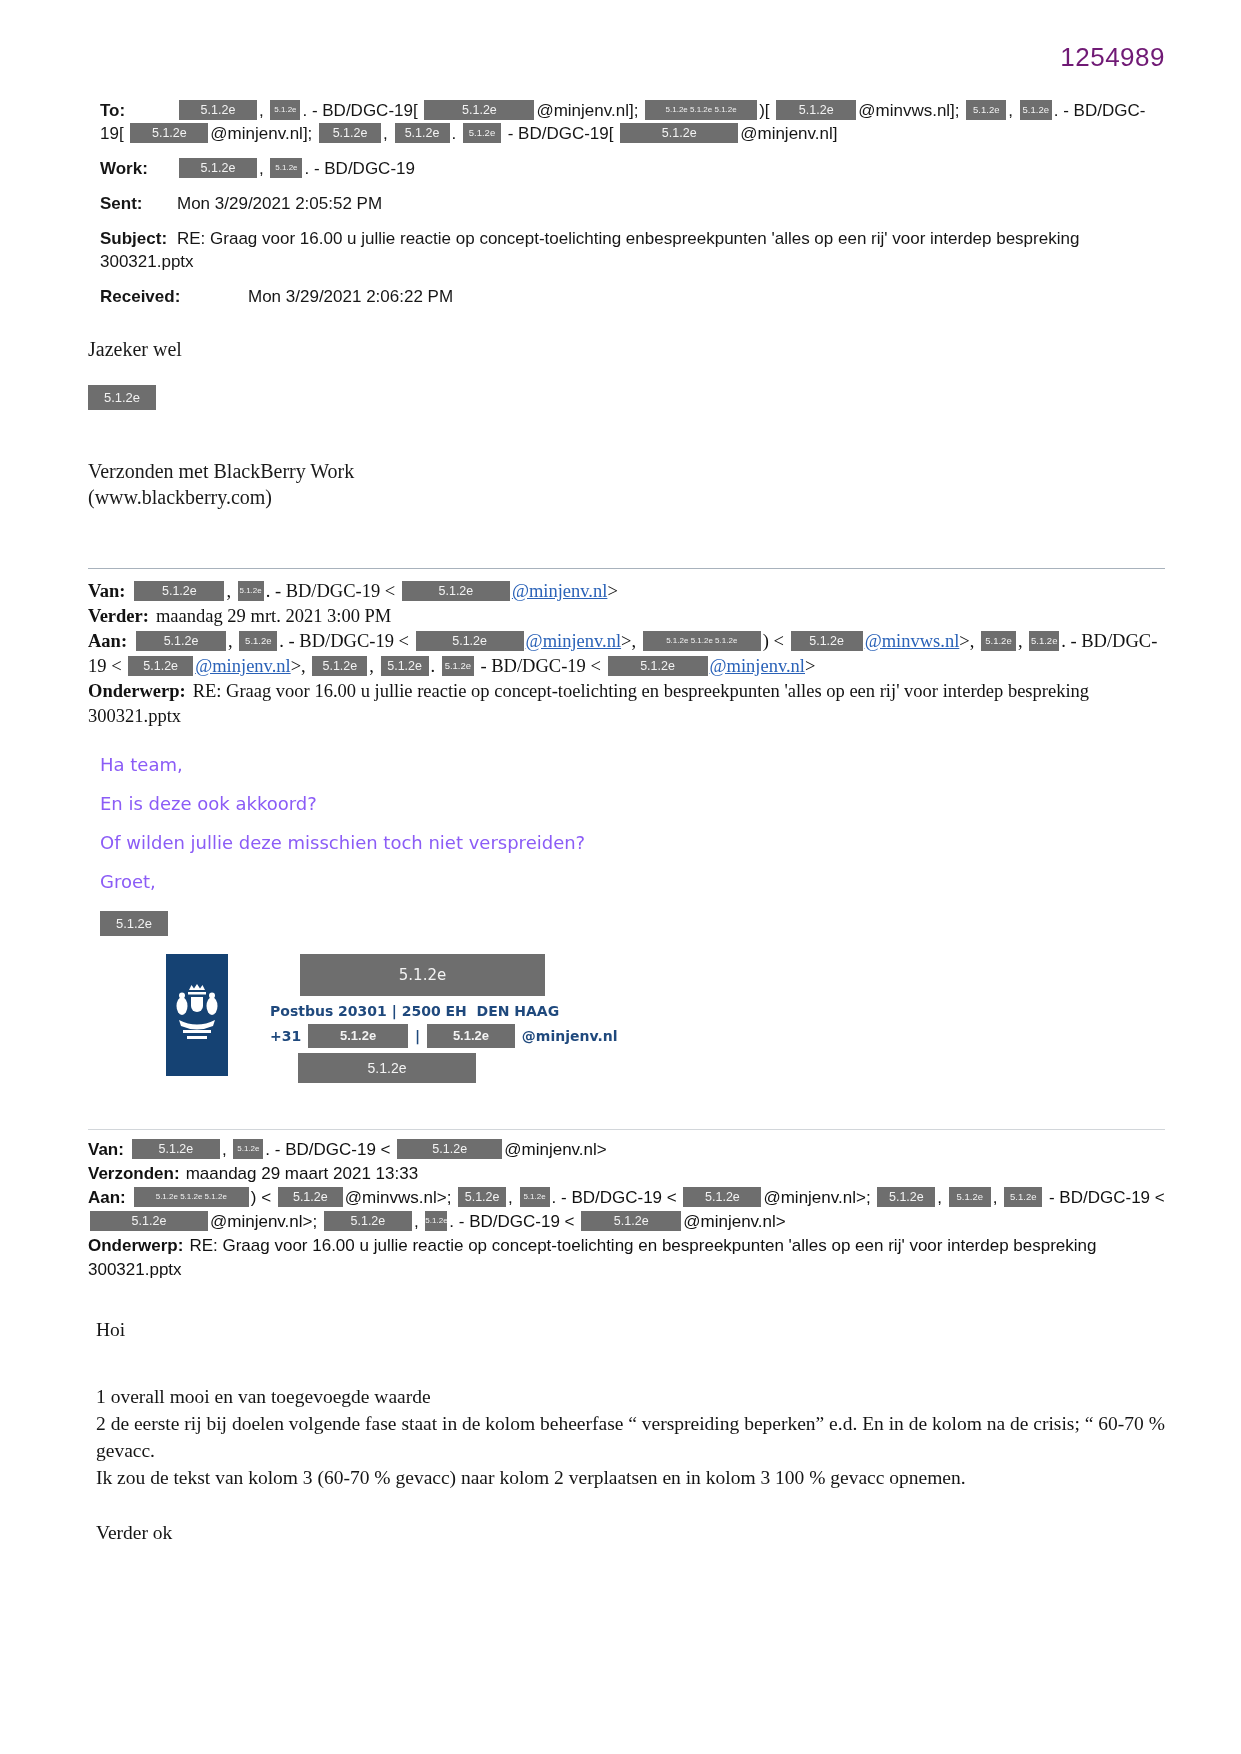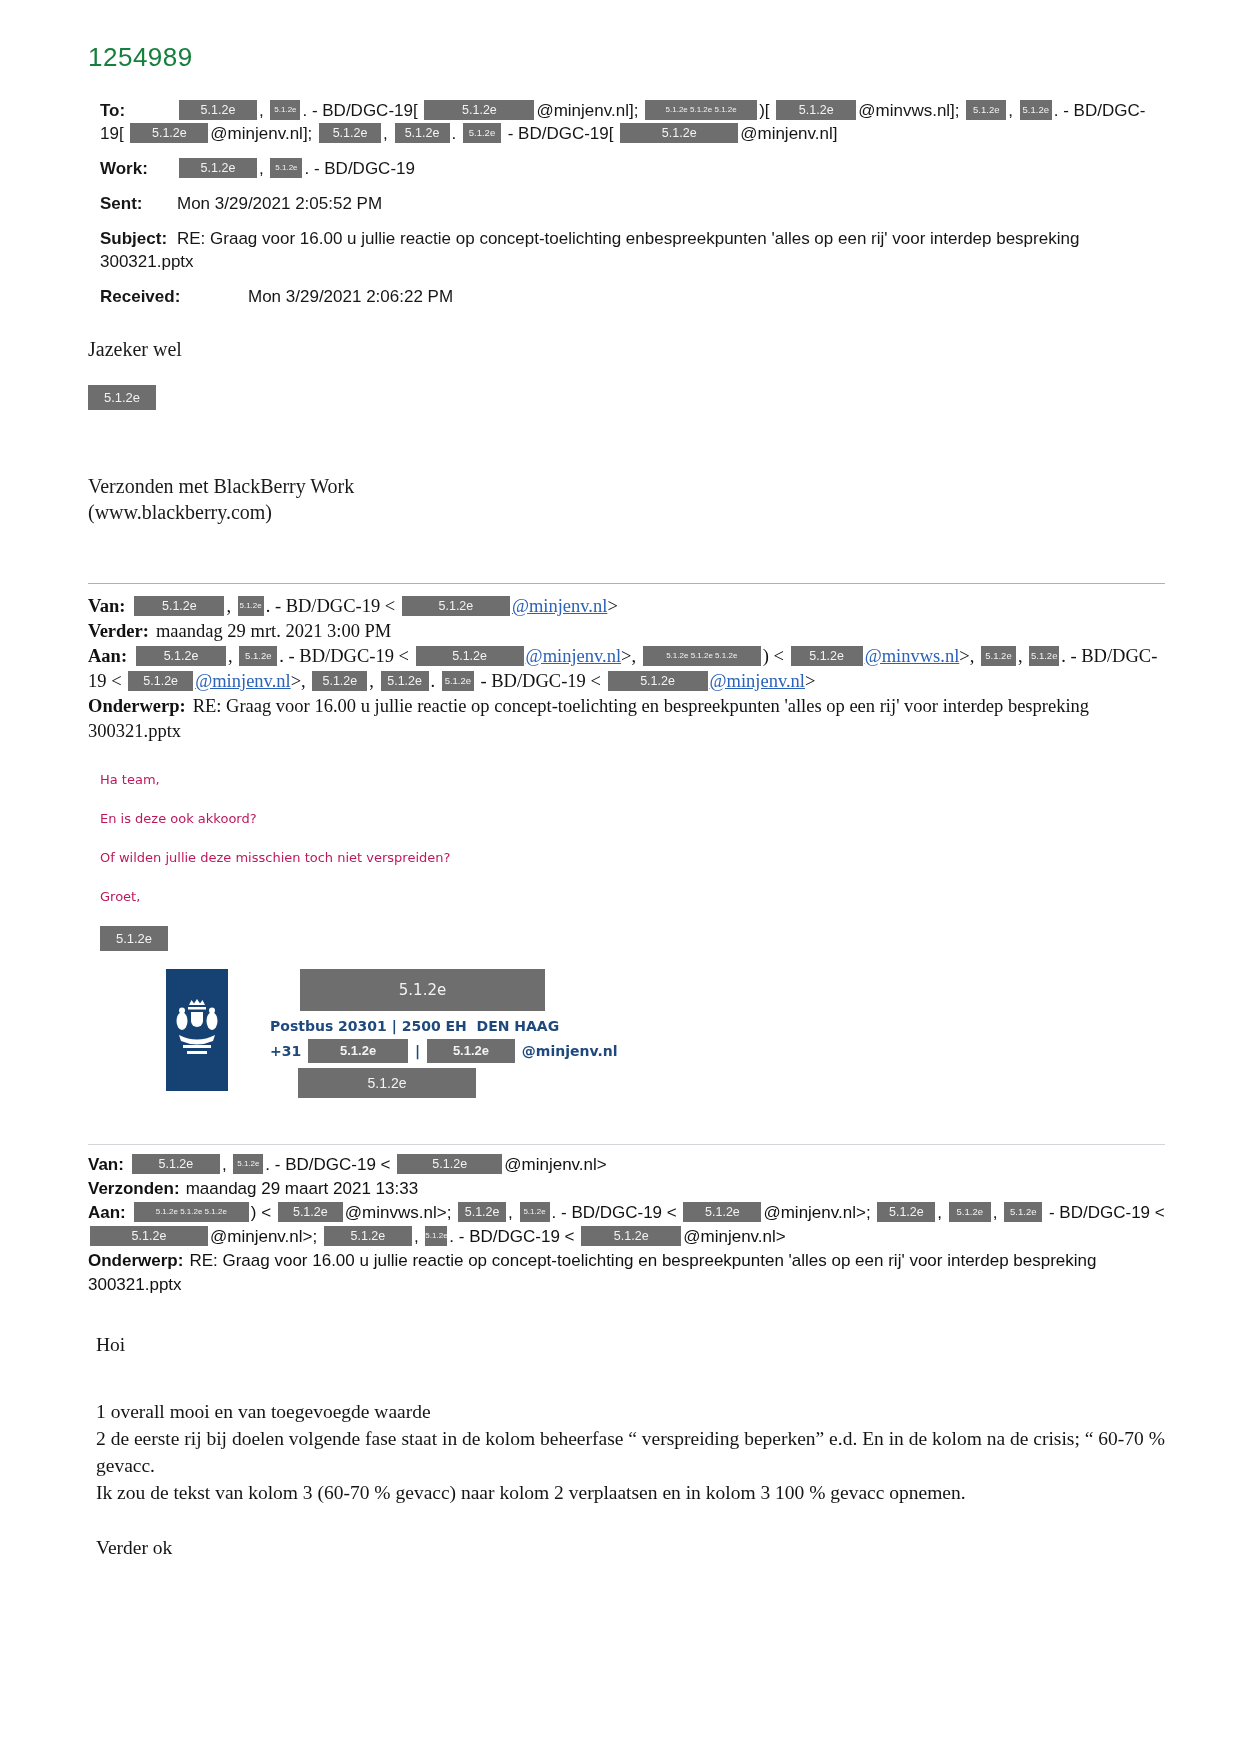--- a/index.html
+++ b/index.html
@@ -1,20 +1,20 @@
 <!DOCTYPE html>
 <html><head>
 <meta charset="utf-8">
 <style>
   html,body{margin:0;padding:0;}
   body{width:1241px;height:1754px;background:#ffffff;overflow:hidden;
        font-family:"Liberation Sans",sans-serif;color:#141414;}
   .page{padding:42px 76px 0 88px;}
 
-  .docnum{font-size:26px;letter-spacing:.5px;color:#15803d;margin:0 0 26px 0;
+  .docnum{text-align:right;font-size:26px;letter-spacing:.5px;color:#701a75;margin:0 0 26px 0;
           font-family:"Liberation Sans",sans-serif;}
 
   
   .h1row{margin:12px;font-size:17px;line-height:23px;color:#161616;}
   .h1label{display:inline-block;min-width:77px;font-weight:bold;}
   .h1label.wide{min-width:148px;}
 
   
   .redact{display:inline-block;background:#6e6e6e;color:#f3f3f3;
           font-family:"Liberation Sans",sans-serif;font-size:12.5px;
@@ -22,35 +22,35 @@
           margin:0 2px;overflow:hidden;white-space:nowrap;}
   .redact.sm{font-size:9.5px;}
   .redact.xs{font-size:8px;}
   .chip-standalone{display:inline-block;width:68px;height:25px;line-height:25px;
           background:#6e6e6e;color:#f3f3f3;text-align:center;font-size:13px;
           font-family:"Liberation Sans",sans-serif;}
 
   .serif1{font-family:"Liberation Serif",serif;font-size:20px;margin:0;color:#1a1a1a;}
   .jazeker{margin-top:30px;}
   .namechip1{margin-top:24px;}
-  .bbwork{margin-top:63px;}
+  .bbwork{margin-top:48px;}
   .bbrow{margin:0;line-height:26px;}
 
   .sep1{border:none;border-top:1.5px solid #a8b2bc;margin:58px 0 10px 0;}
   .sep2{border:none;border-top:1px solid #d2d6da;margin:46px 0 8px 0;}
 
   
   .qhrow{margin:0;font-family:"Liberation Serif",serif;font-size:18.5px;line-height:25px;color:#121212;}
   .qhlabel{font-weight:bold;margin-right:7px;}
   .mlink{color:#2a62b8;text-decoration:underline;}
 
   
   .blue{margin-top:26px;margin-left:12px;}
-  .blue p{font-family:"DejaVu Sans",sans-serif;font-size:13px;line-height:20px;
-          color:#be185d;margin:0 0 19px 0;}
+  .blue p{font-family:"DejaVu Sans",sans-serif;font-size:18px;line-height:20px;
+          color:#8b5cf6;margin:0 0 19px 0;}
   .bluechip{margin-left:12px;margin-top:2px;}
 
   
   .sig{display:flex;align-items:flex-start;margin-top:18px;margin-left:78px;}
   .riobanner{width:62px;height:122px;background:#154273;flex:0 0 auto;
              display:flex;align-items:center;justify-content:center;}
   .sigcol{margin-left:42px;font-family:"DejaVu Sans",sans-serif;color:#1F497D;}
   .sigbar{display:block;width:245px;height:42px;line-height:42px;background:#6e6e6e;
           color:#f3f3f3;text-align:center;font-size:15px;margin-left:30px;}
   .sigaddr{font-size:14px;font-weight:bold;margin-top:7px;white-space:pre;}

